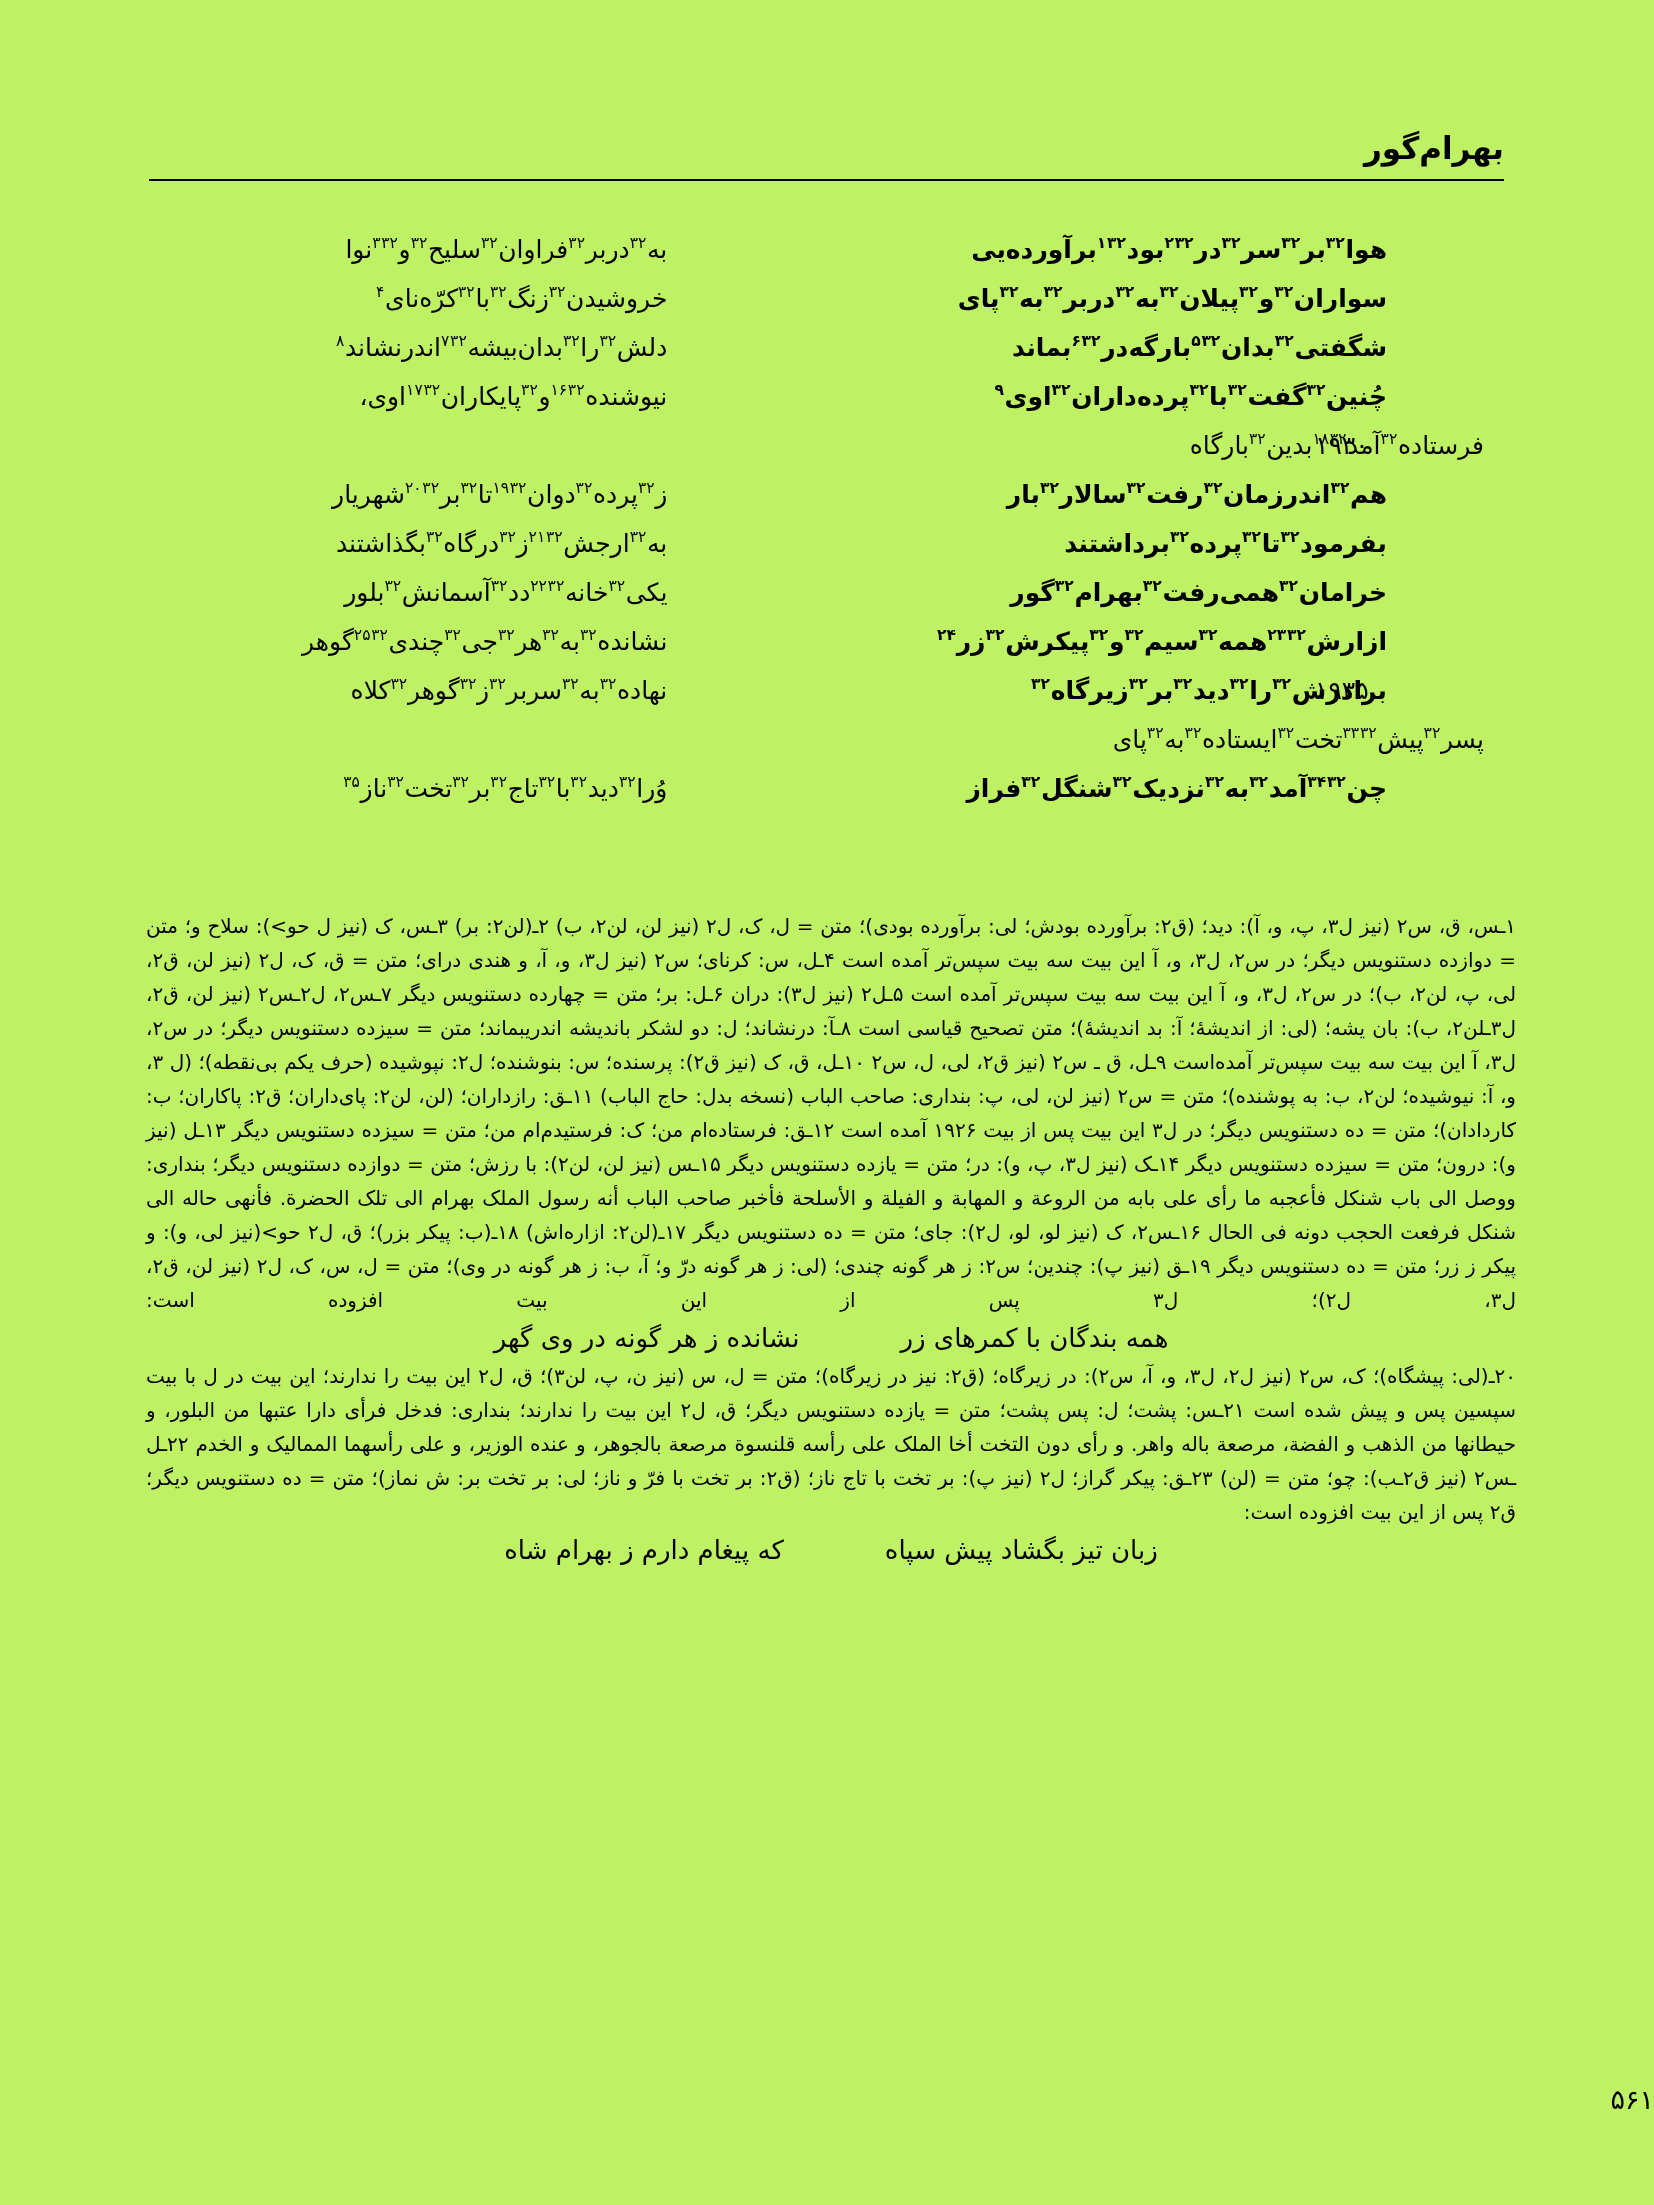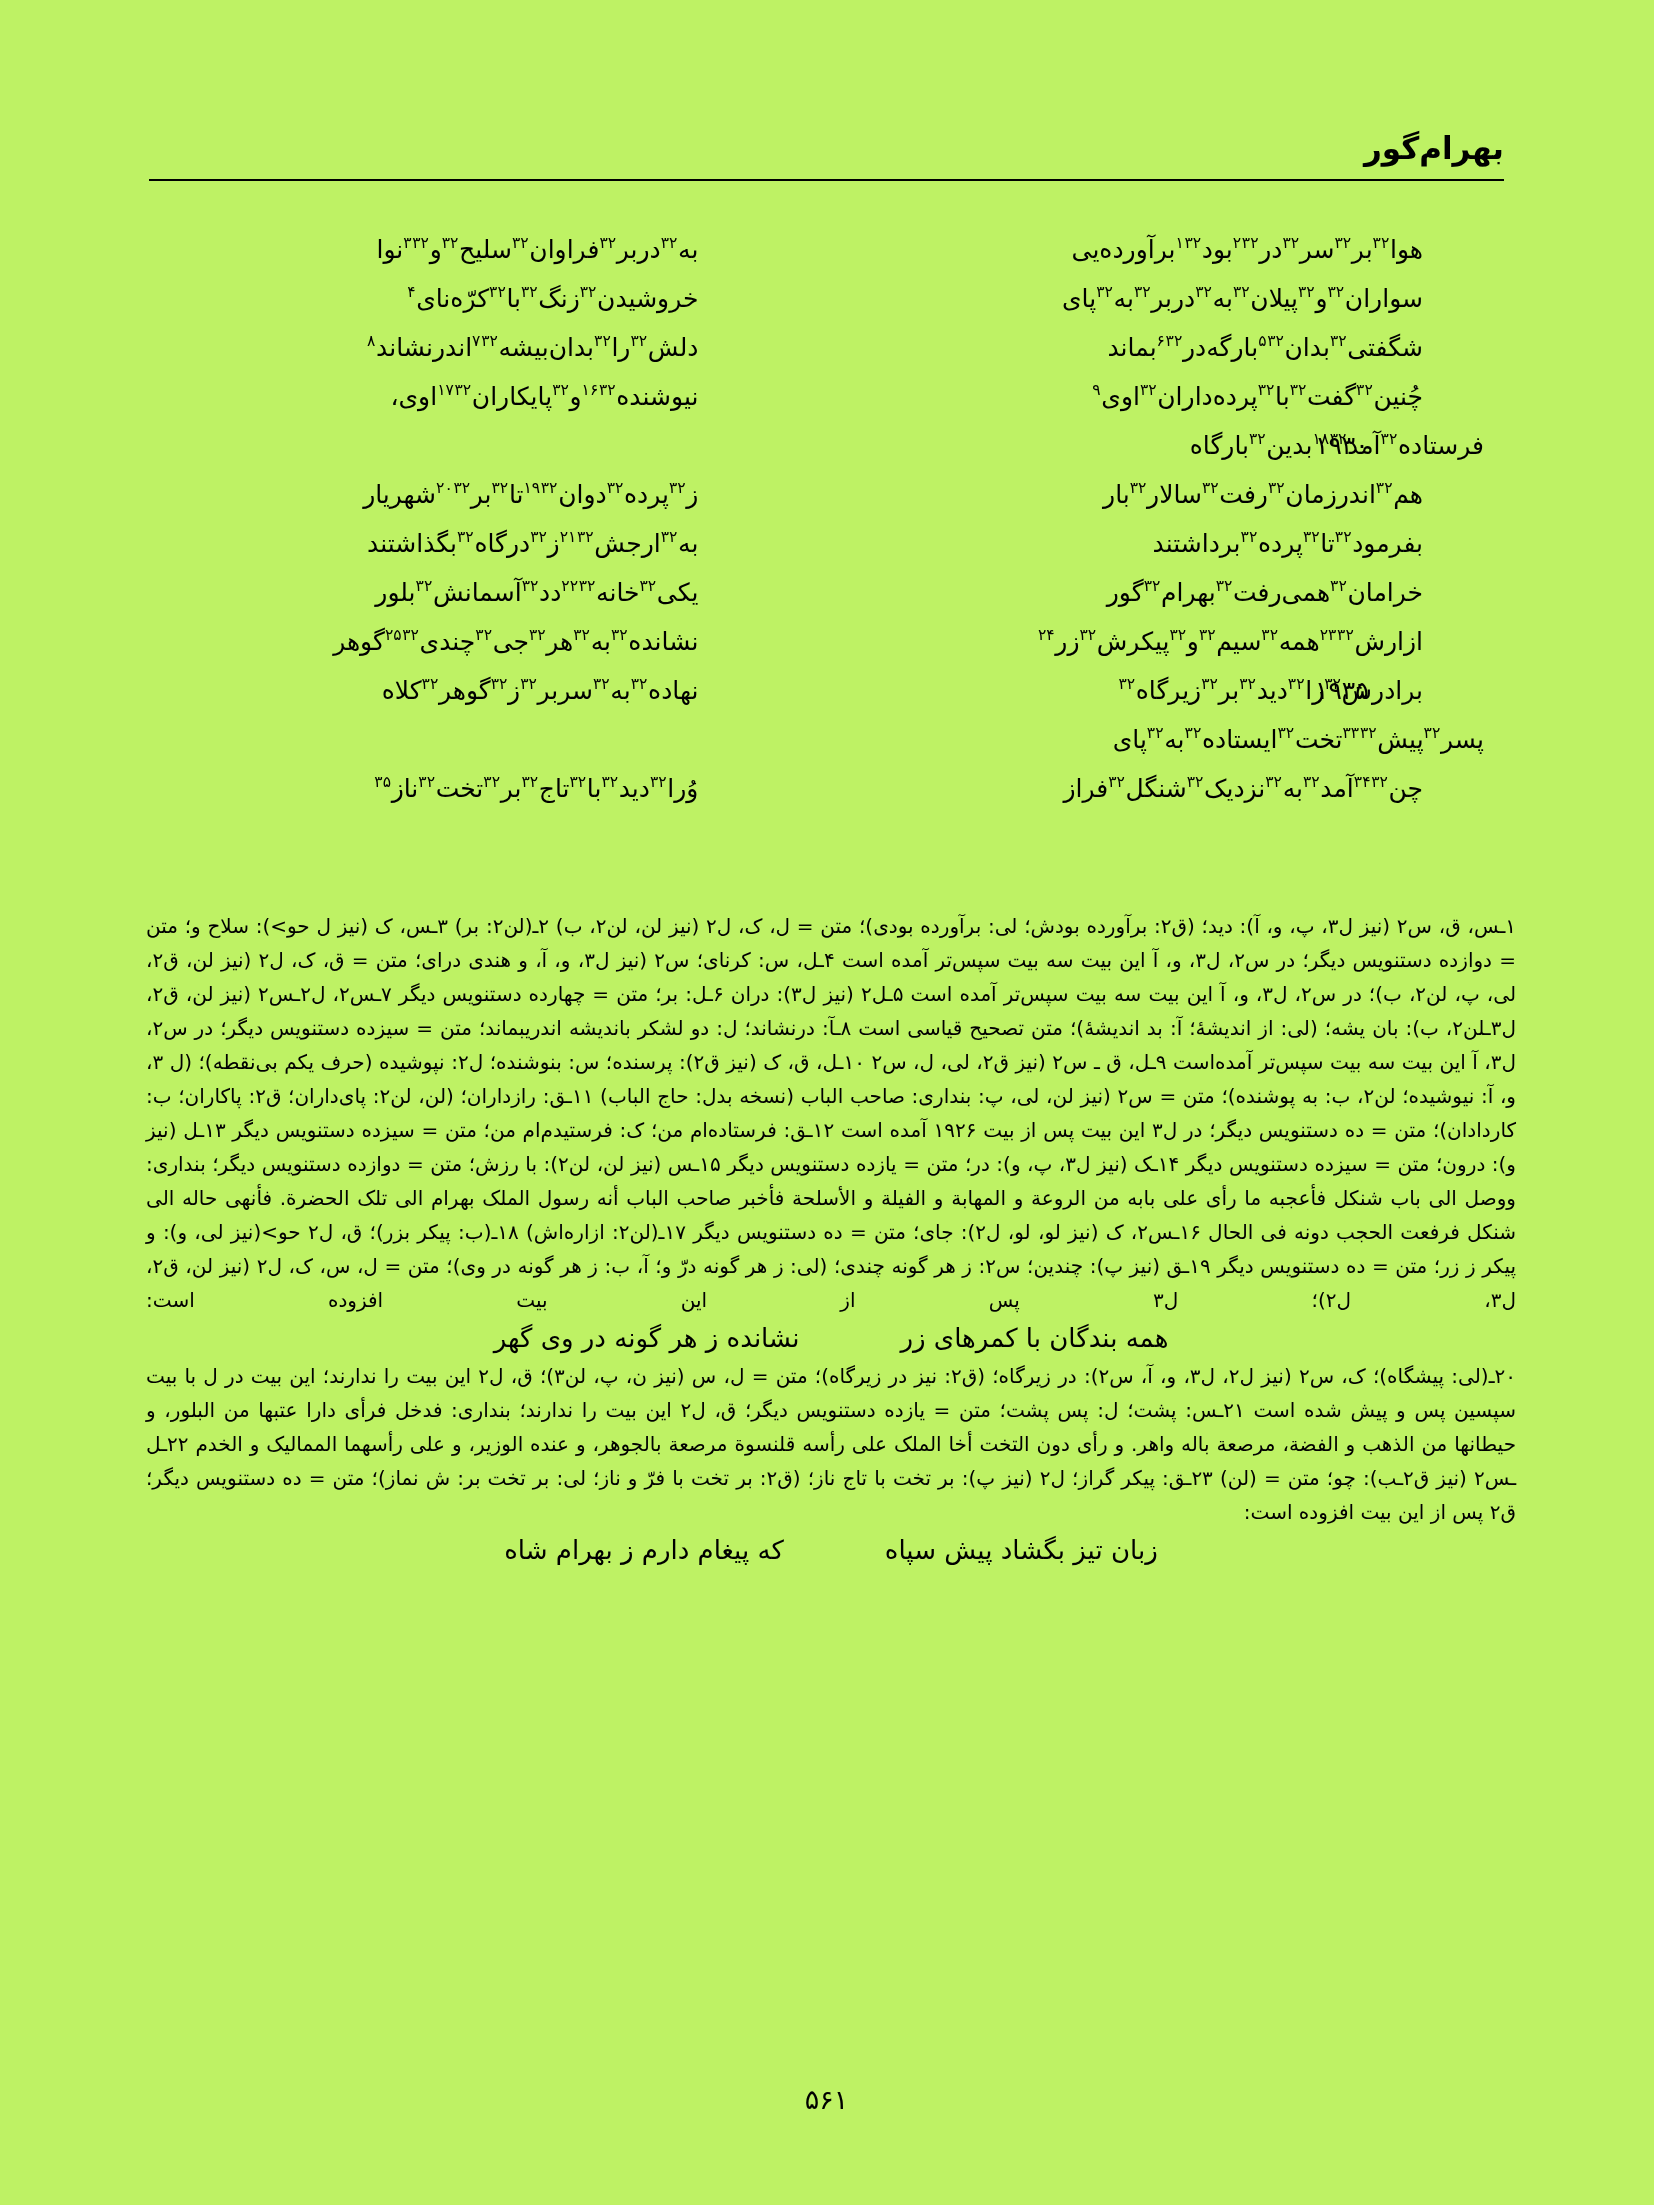--- a/index.html
+++ b/index.html
@@ -75,24 +75,25 @@
   .hemistich {
     font-size: 25px;
     line-height: 1.0;
     white-space: nowrap;
     direction: rtl;
     unicode-bidi: isolate;
     box-sizing: border-box;
   }
   .hemi-right {
     width: 52%;
-    margin-right: 81px;
+    margin-right: 117px;
     text-align: justify;
     text-align-last: justify;
     padding-top: 6.8px;
+    font-weight: bold;
   }
   .hemi-left {
     width: 40%;
     text-align: justify;
     text-align-last: justify;
     padding-top: 6.8px;
     padding-right: 20px;
   }
   sup.fn {
     font-size: 15.5px;
@@ -135,21 +136,20 @@
     white-space: nowrap;
     font-size: 26px;
   }
 
   
   .folio {
     position: absolute;
     top: 2084px;
     left: 0;
     right: 0;
-    text-align: center;
     font-size: 27px;
     direction: rtl;
   }
 </style>
 </head>
 <body>
 
 <div id="page">
 
   <div class="runhead-wrap">

